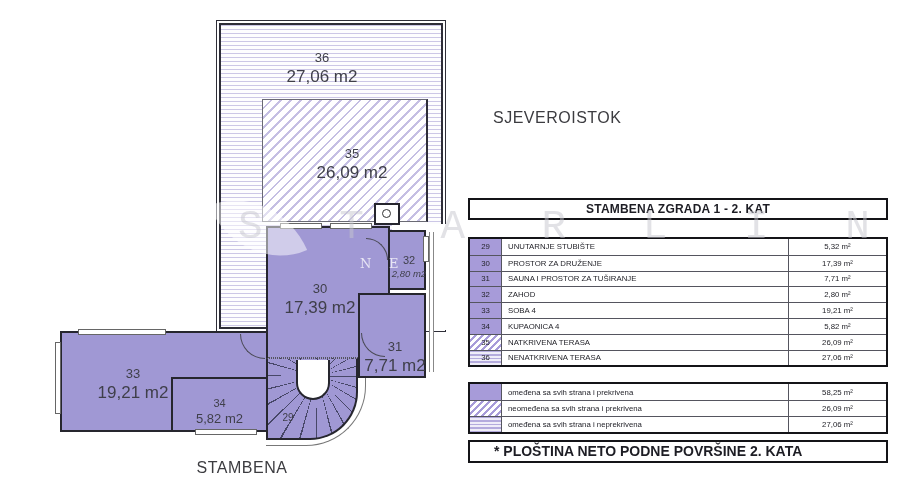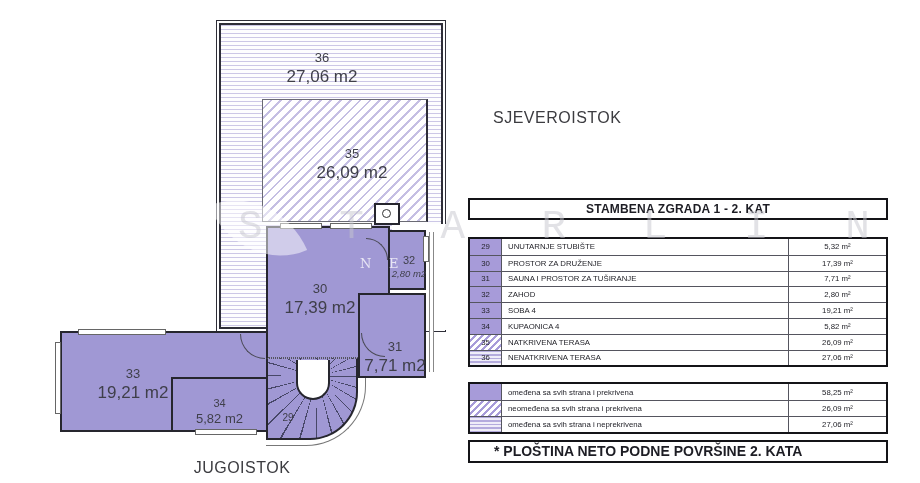--- a/index.html
+++ b/index.html
@@ -146,21 +146,21 @@
 </div>
 <div class="abs room-label" id="label34" style="left:172px;top:397px;width:95px;">
   <span class="num">34</span>
   <span class="area">5,82 m2</span>
 </div>
 <div class="abs room-label" id="label29" style="left:274px;top:412px;width:28px;">
   <span class="num">29</span>
 </div>
 
 <div class="abs compass" style="left:493px;top:109px;width:110px;">SJEVEROISTOK</div>
-<div class="abs compass" style="left:192px;top:459px;width:100px;">JUGOISTOK</div>
+<div class="abs compass" style="left:192px;top:459px;width:100px;">STAMBENA</div>
 
 <div class="abs" id="wm-bird"></div>
 <div class="abs" id="watermark">S T A R L I N G</div>
 <div class="abs wm-sub" id="wm-n">N</div>
 <div class="abs wm-sub" id="wm-e">E</div>
 
 <div class="abs" id="table-wrap">
   <div id="table-header">STAMBENA ZGRADA 1 - 2. KAT</div>
   <div id="main-table">
       <div class="t-row">

